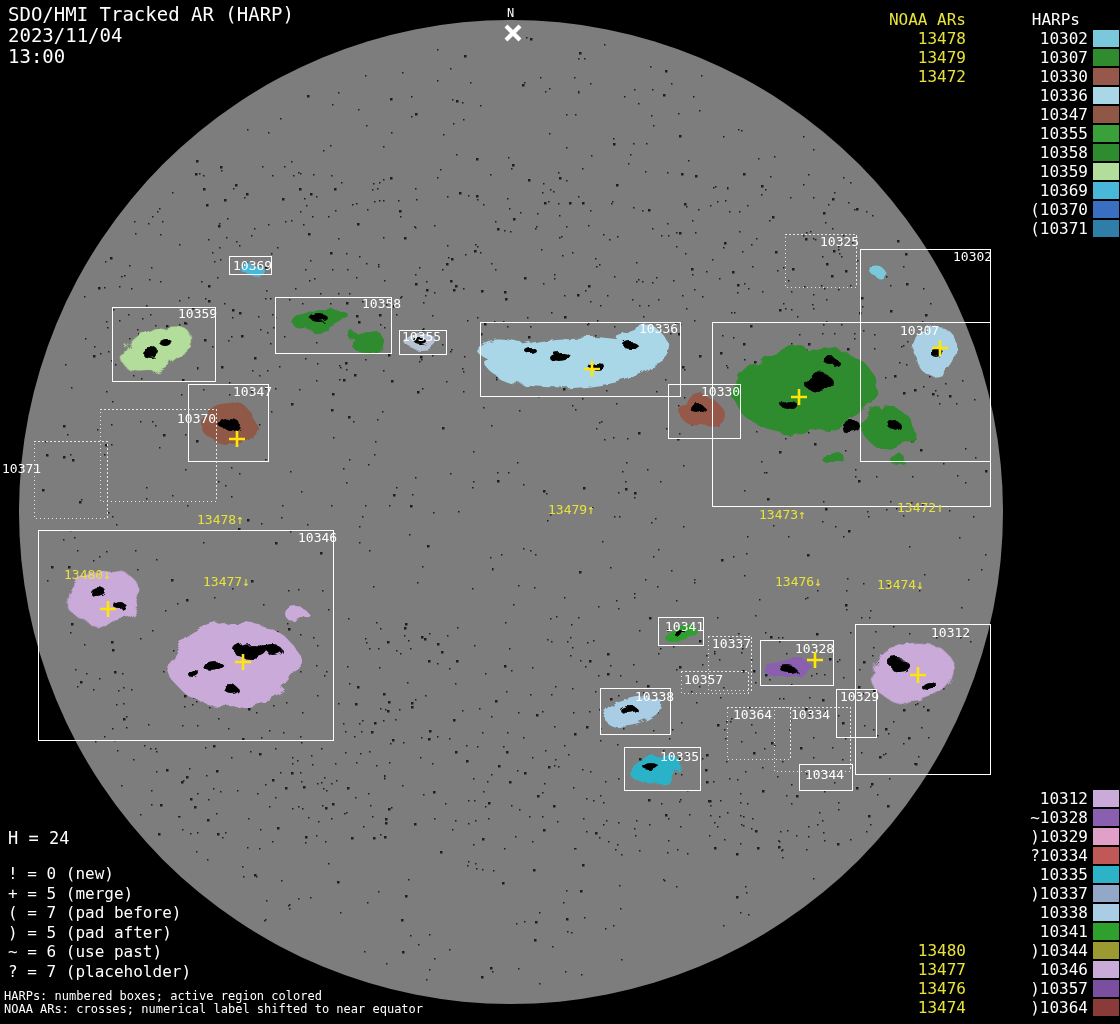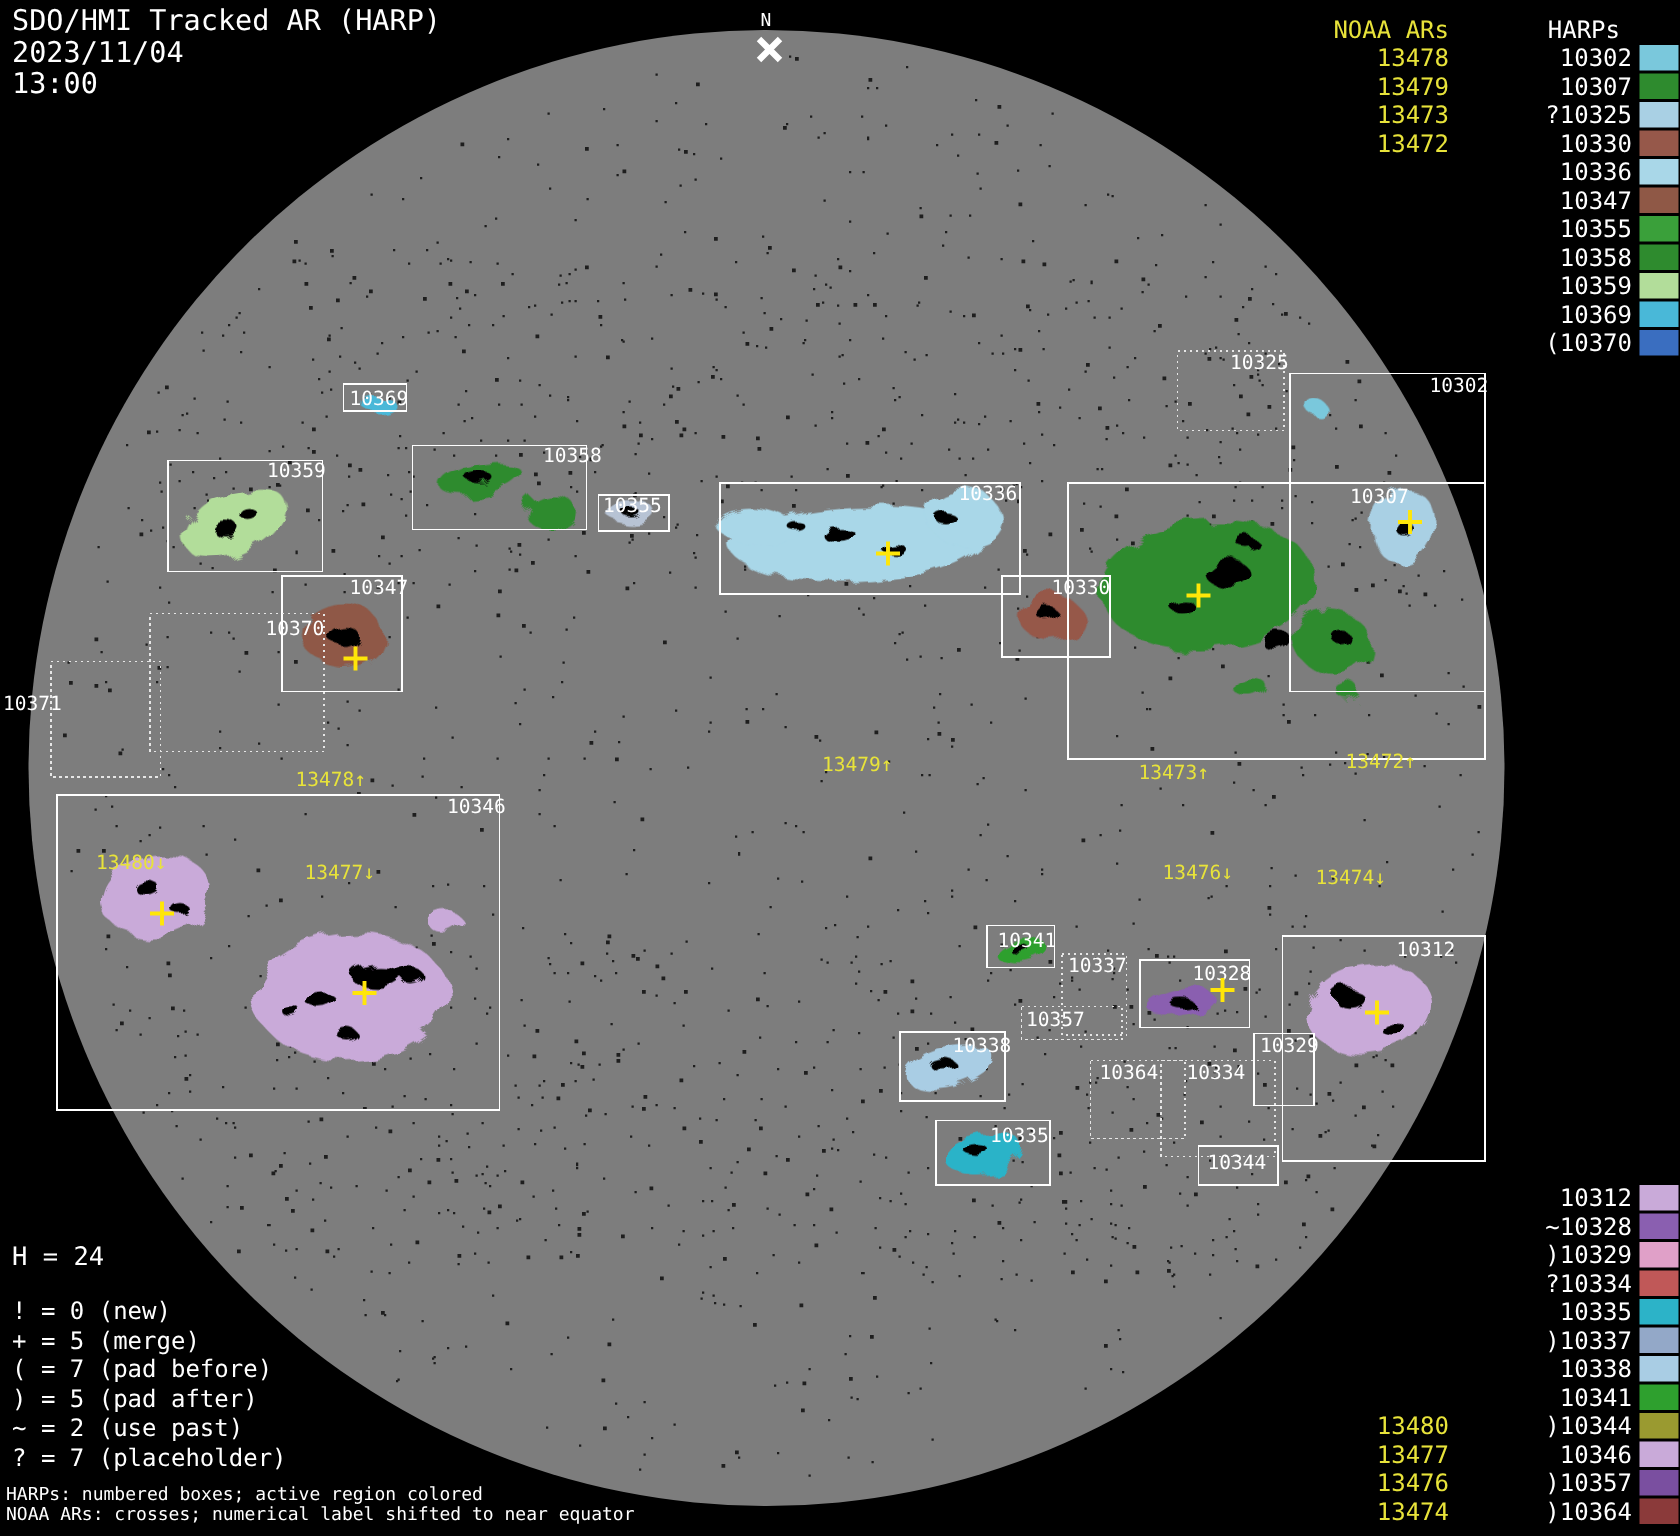--- a/index.html
+++ b/index.html
@@ -190,25 +190,20 @@
           <span class="noaa-num">13478</span>
           <span class="harp-num">10302</span>
           <span class="color-square" style="background: rgb(122, 200, 220);"></span>
         </div>
         <div class="legend-row">
           <span class="noaa-num">13479</span>
           <span class="harp-num">10307</span>
           <span class="color-square" style="background: rgb(46, 139, 46);"></span>
         </div>
         <div class="legend-row">
-          <span class="noaa-num">13473</span>
-          <span class="harp-num">?10325</span>
-          <span class="color-square" style="background: rgb(169, 208, 228);"></span>
-        </div>
-        <div class="legend-row">
           <span class="noaa-num">13472</span>
           <span class="harp-num">10330</span>
           <span class="color-square" style="background: rgb(150, 88, 74);"></span>
         </div>
         <div class="legend-row">
           <span class="noaa-num"></span>
           <span class="harp-num">10336</span>
           <span class="color-square" style="background: rgb(169, 215, 232);"></span>
         </div>
         <div class="legend-row">
@@ -233,20 +228,25 @@
         </div>
         <div class="legend-row">
           <span class="noaa-num"></span>
           <span class="harp-num">10369</span>
           <span class="color-square" style="background: rgb(73, 184, 216);"></span>
         </div>
         <div class="legend-row">
           <span class="noaa-num"></span>
           <span class="harp-num">(10370</span>
           <span class="color-square" style="background: rgb(58, 110, 192);"></span>
+        </div>
+        <div class="legend-row">
+          <span class="noaa-num"></span>
+          <span class="harp-num">(10371</span>
+          <span class="color-square" style="background: rgb(46, 126, 168);"></span>
         </div>
       </div>
   </div>
 
   <div class="legend-br">
     <div id="legend-br-rows">
         <div class="legend-row">
           <span class="noaa-num"></span>
           <span class="harp-num">10312</span>
           <span class="color-square" style="background: rgb(201, 170, 217);"></span>
@@ -309,21 +309,21 @@
       </div>
   </div>
 
   <div class="stats">H = 24</div>
 
   <div class="flags">
     <div>! = 0 (new)</div>
     <div>+ = 5 (merge)</div>
     <div>( = 7 (pad before)</div>
     <div>) = 5 (pad after)</div>
-    <div>~ = 2 (use past)</div>
+    <div>~ = 6 (use past)</div>
     <div>? = 7 (placeholder)</div>
   </div>
 
   <div class="footnotes">
     <div>HARPs: numbered boxes; active region colored</div>
     <div>NOAA ARs: crosses; numerical label shifted to near equator</div>
   </div>
 
 </div>
 

